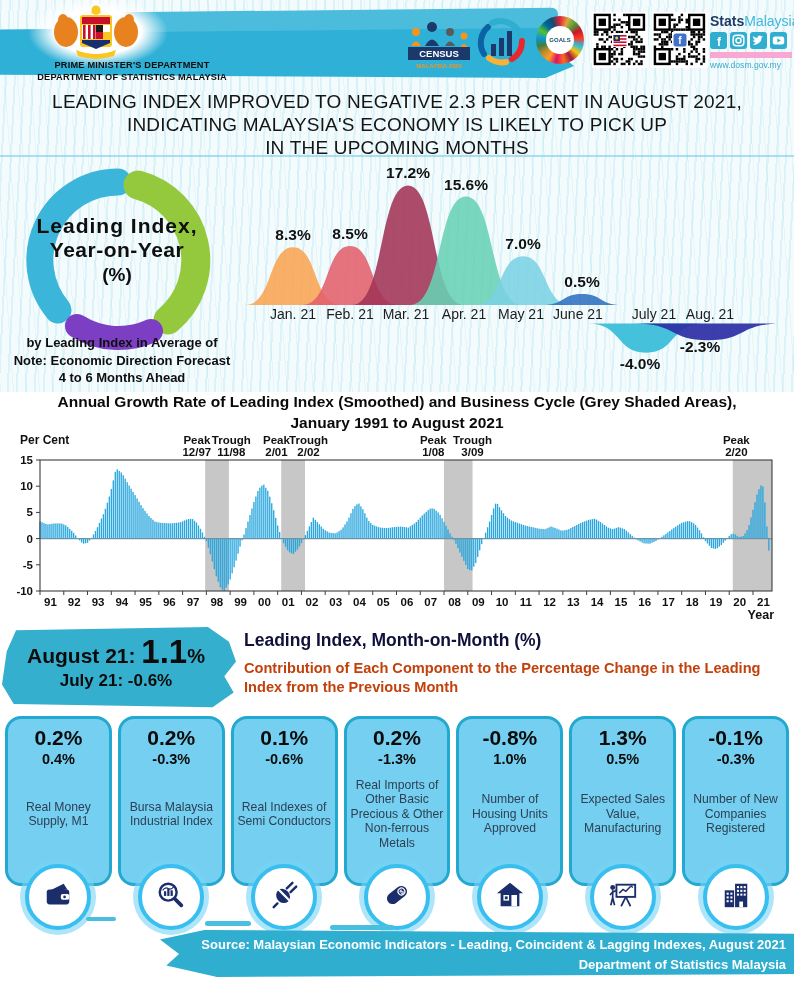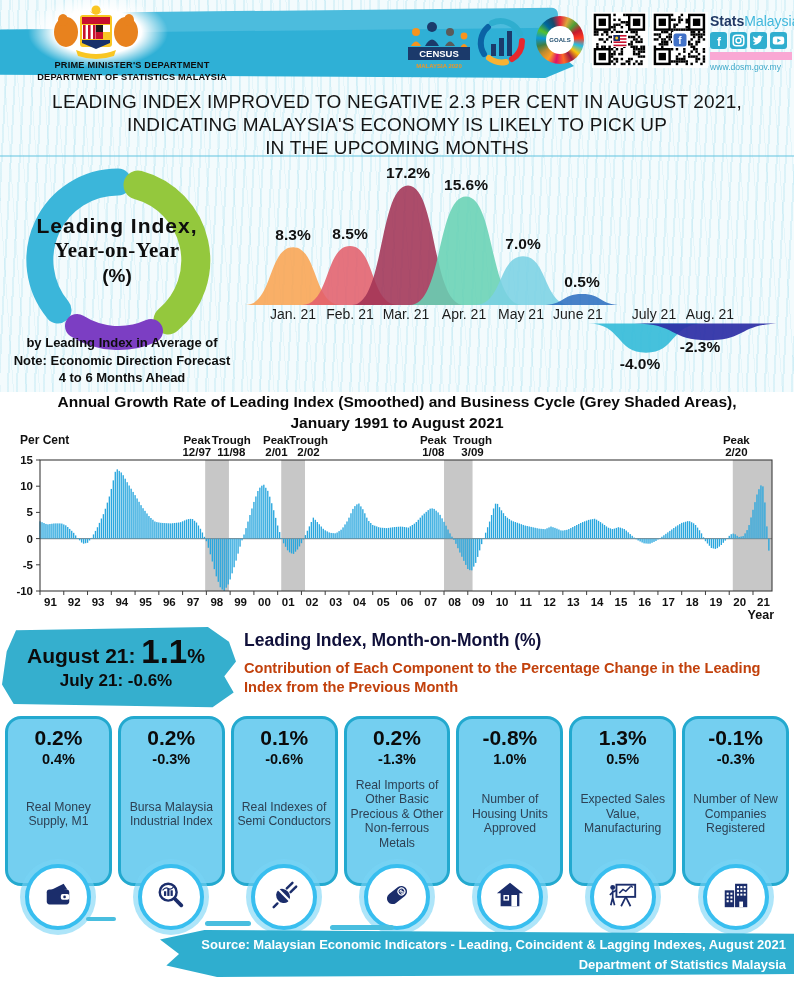--- a/index.html
+++ b/index.html
@@ -17,32 +17,32 @@
   .band2{position:absolute;left:118px;top:10px;width:440px;height:20px;background:#4CBCDD;border-radius:6px;transform:rotate(-.6deg);}
   .crest-halo{position:absolute;left:28px;top:-4px;width:140px;height:72px;background:radial-gradient(closest-side,#fff 62%,rgba(255,255,255,0));}
   .crest{position:absolute;left:52px;top:2px;}
   .dept{position:absolute;left:6px;top:60px;width:252px;text-align:center;font-size:9.2px;font-weight:800;color:#0d0d0d;line-height:1.3;letter-spacing:.2px;}
   .hlogo{position:absolute;}
   .stats{position:absolute;left:710px;top:13px;width:82px;}
   .stats .line1{font-size:14px;color:#203864;font-weight:800;}
   .stats .line1 .lt{color:#41B8DC;font-weight:400;}
   .socials{display:flex;gap:3px;margin-top:3px;}
   .soc{width:17px;height:17px;background:#2FAECF;border-radius:3px;display:flex;align-items:center;justify-content:center;}
-  .url{margin-top:3px;border-top:8px solid #f9a8d4;padding-top:2px;font-size:8.6px;color:#3FA9C9;font-weight:400;}
+  .url{margin-top:3px;border-top:6px solid #f9a8d4;padding-top:2px;font-size:8.6px;color:#3FA9C9;font-weight:400;}
   .sdg{position:absolute;left:536px;top:16px;width:48px;height:48px;border-radius:50%;
     background:conic-gradient(#e5243b,#dda63a,#4c9f38,#c5192d,#ff3a21,#26bde2,#fcc30b,#a21942,#fd6925,#dd1367,#fd9d24,#bf8b2e,#3f7e44,#0a97d9,#56c02b,#00689d,#19486a,#e5243b);
     display:flex;align-items:center;justify-content:center;}
   .sdg .in{width:28px;height:28px;border-radius:50%;background:#fff;display:flex;align-items:center;justify-content:center;font-size:6px;font-weight:800;color:#19486a;}
   
   .headline{position:absolute;left:0;top:91px;width:794px;text-align:center;font-size:19px;font-weight:400;color:#151515;line-height:1.2;letter-spacing:.2px;}
   
   .yoy{position:absolute;left:0;top:158px;width:794px;height:234px;}
   .ringtext{position:absolute;left:8px;top:56px;width:218px;text-align:center;font-weight:800;color:#0e0e0e;}
   .ringtext .t1{font-size:21px;letter-spacing:1px;}
-  .ringtext .t2{font-size:21px;letter-spacing:.5px;font-family:Liberation Serif, serif;}
+  .ringtext .t2{font-size:21px;letter-spacing:.5px;}
   .ringtext .t3{font-size:19px;margin-top:2px;}
   .note{position:absolute;left:0;top:176px;width:244px;text-align:center;font-size:13px;font-weight:800;color:#0e0e0e;line-height:1.35;}
   
   .gtitle{position:absolute;left:0;top:392px;width:794px;text-align:center;font-size:15.5px;font-weight:800;color:#0a0a0a;line-height:1.35;}
   .percent{position:absolute;left:20px;top:433px;font-size:12px;font-weight:800;color:#111;}
   
   .mombrush{position:absolute;left:2px;top:627px;width:234px;height:82px;background:#35AFCE;
     clip-path:polygon(2% 30%,6% 4%,88% 0,97% 18%,100% 42%,95% 60%,99% 80%,90% 98%,5% 94%,0 70%);}
   .momtext{position:absolute;left:2px;top:633px;width:228px;text-align:center;color:#0c0c0c;}
   .momtext .big{font-size:21px;font-weight:800;}

